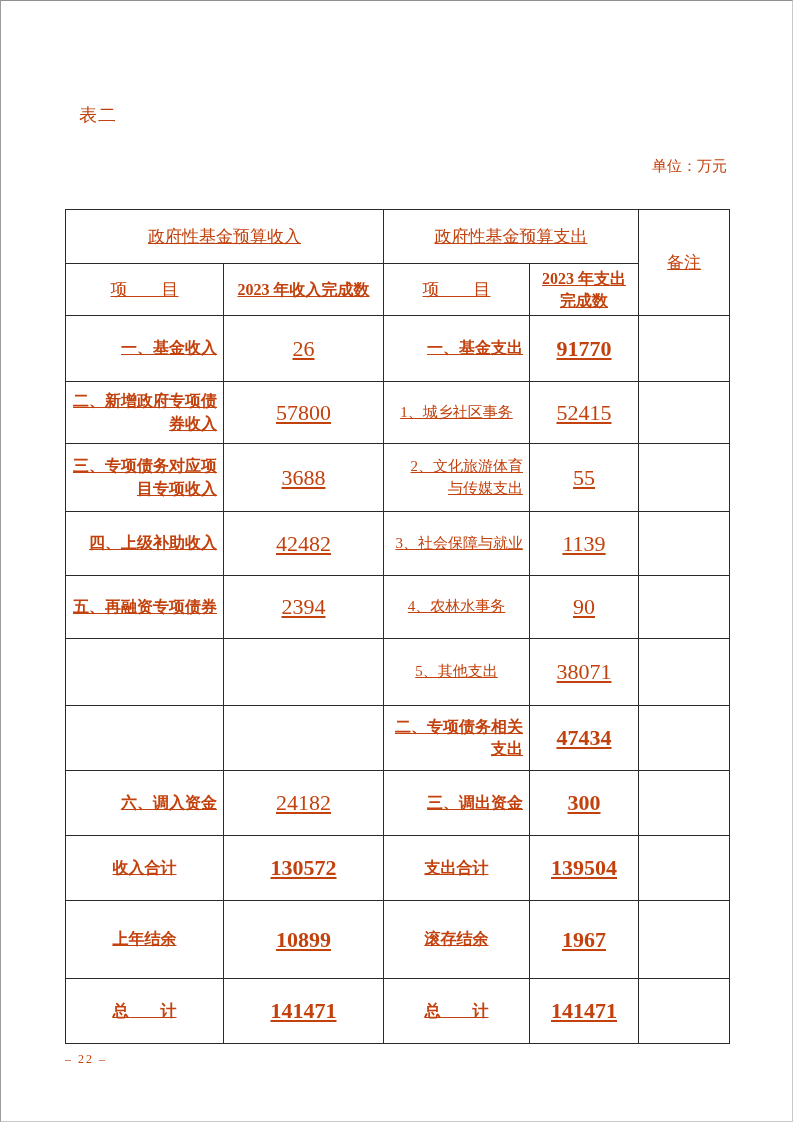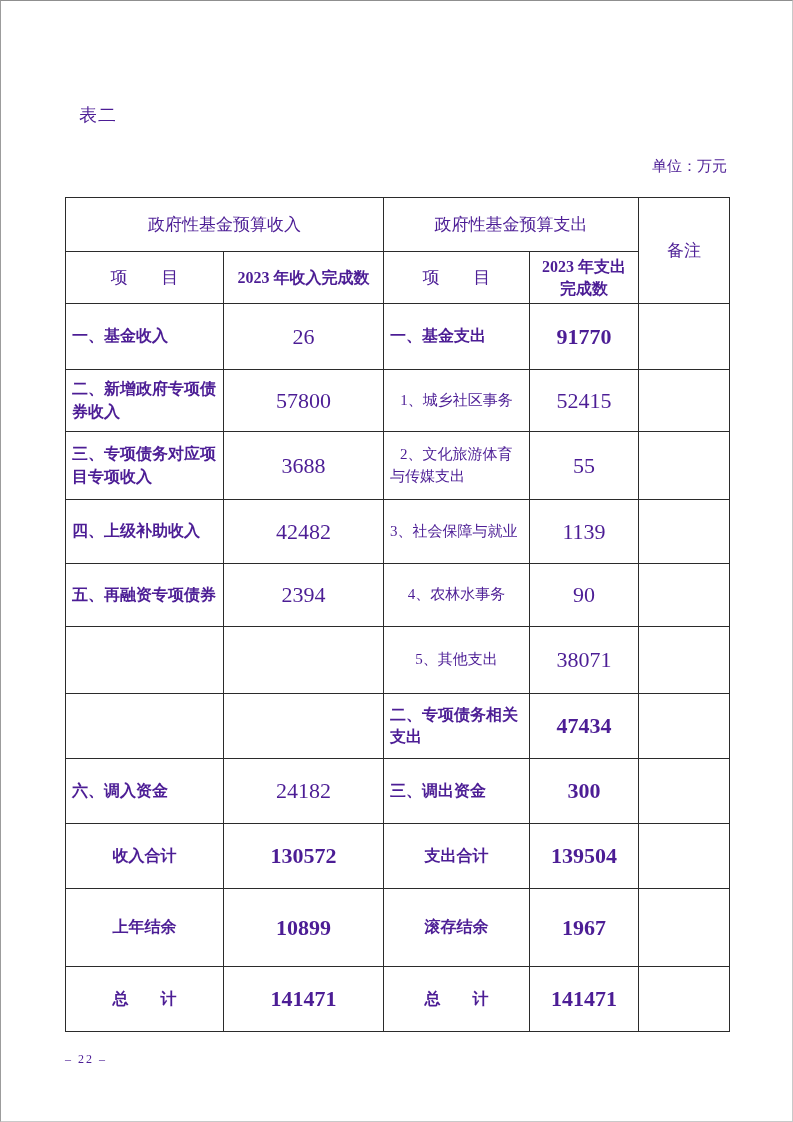--- a/index.html
+++ b/index.html
@@ -6,53 +6,53 @@
   .page{
     position:relative;
     width:793px;height:1122px;
     background:#ffffff;
     border-top:1px solid #8f8f8f;
     border-left:1px solid #9c9c9c;
     border-right:1px solid #c9c9c9;
     border-bottom:1px solid #c9c9c9;
     box-sizing:border-box;
     font-family:"Liberation Serif","DejaVu Serif",serif;
-    color:#4c1d95;
+    color:#c2410c;
     overflow:hidden;
   }
   .tag{
     position:absolute;left:78px;top:102px;
     font-size:18px;letter-spacing:1px;
   }
   .title{
     position:absolute;left:0;right:0;top:136px;
     text-align:center;
     font-size:24px;font-weight:bold;letter-spacing:1px;
   }
   .unit{
     position:absolute;right:65px;top:156px;
     font-size:15px;
   }
   table.budget{
-    position:absolute;left:64px;top:196px;
+    position:absolute;left:64px;top:208px;
     width:664px;
-    border-collapse:collapse;table-layout:fixed;
+    border-collapse:collapse;table-layout:fixed;text-decoration:underline;
   }
   table.budget td,table.budget th{
     border:1.5px solid #2b2b2b;
     padding:2px 6px;
     vertical-align:middle;
     overflow:hidden;
     box-sizing:border-box;
   }
   th{font-weight:normal;font-size:17px;text-align:center;}
   th.val-head{font-weight:bold;font-size:16px;line-height:1.35;padding:2px 10px;}
   
   td.item{
-    text-align:left;font-size:15px;line-height:1.45;
+    text-align:right;font-size:15px;line-height:1.45;
   }
   td.item.hei{
     font-family:"Liberation Sans","DejaVu Sans",sans-serif;
     font-weight:bold;font-size:16px;line-height:1.4;
   }
   td.item.ac{text-align:center;}
   td.item.ind{text-indent:10px;}
   td.num{
     text-align:center;font-size:22px;
   }

